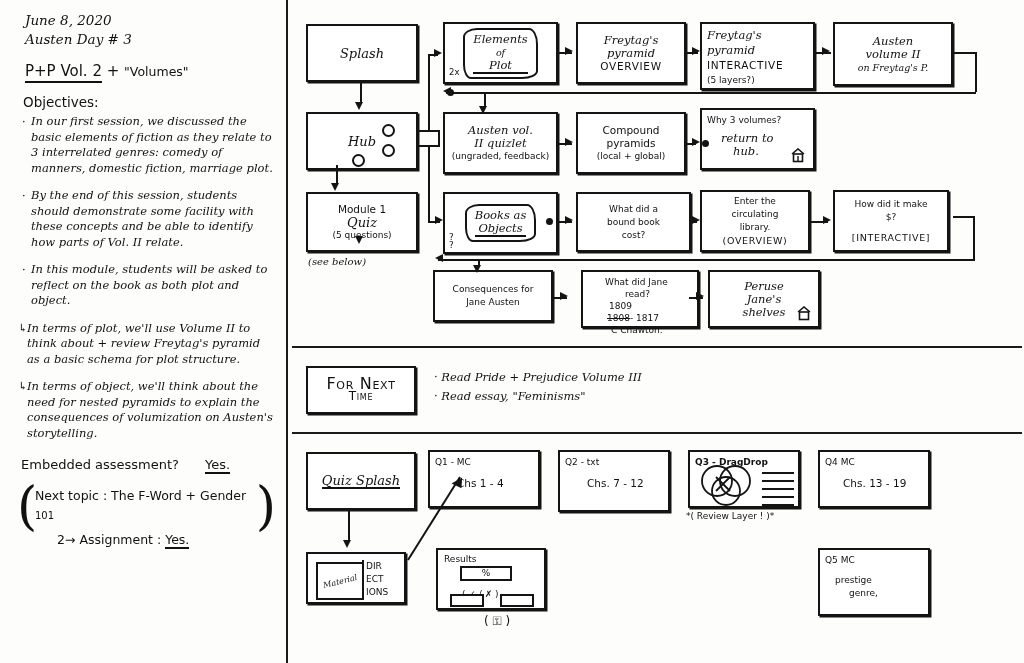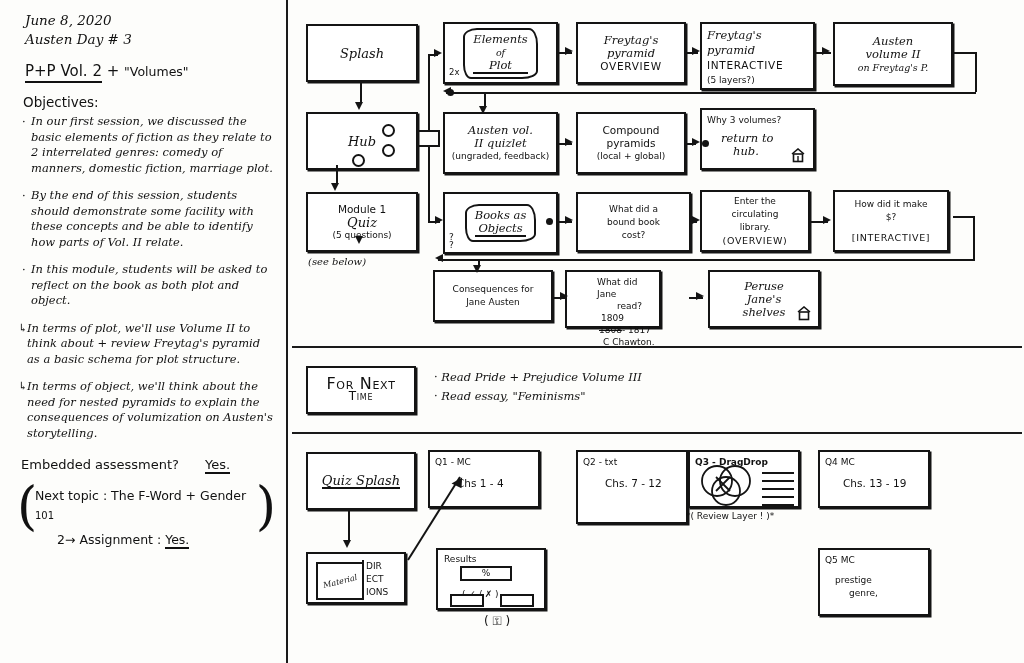--- a/index.html
+++ b/index.html
@@ -105,21 +105,21 @@
     <div class="n-title">
       <span class="ul">P+P Vol. 2</span>
       <span>+</span>
       <span class="q">"Volumes"</span>
     </div>
 
     <div class="n-objlabel">Objectives:</div>
 
     <div class="bullet">
       <span class="dot">·</span>
-      <span>In our first session, we discussed the basic elements of fiction as they relate to 2 interrelated genres: comedy of manners, domestic fiction, marriage plot.</span>
+      <span>In our first session, we discussed the basic elements of fiction as they relate to 3 interrelated genres: comedy of manners, domestic fiction, marriage plot.</span>
     </div>
     <div class="bullet">
       <span class="dot">·</span>
       <span>By the end of this session, students should demonstrate some facility with these concepts and be able to identify how parts of Vol. II relate.</span>
     </div>
     <div class="bullet">
       <span class="dot">·</span>
       <span>In this module, students will be asked to reflect on the book as both plot and object.</span>
     </div>
 
@@ -253,21 +253,21 @@
       <span class="ln print sm">How did it make</span>
       <span class="ln print sm" style="margin-bottom:7px">$?</span>
       <span class="ln caps" style="font-size:9.5px">[INTERACTIVE]</span>
     </div>
 
     <div class="box" style="left:145px;top:270px;width:120px;height:52px;">
       <span class="ln print sm">Consequences for</span>
       <span class="ln print sm">Jane Austen</span>
     </div>
 
-    <div class="box lft" style="left:277px;top:270px;width:96px;height:58px;line-height:12px;padding-left:24px;">
+    <div class="box lft" style="left:293px;top:270px;width:118px;height:58px;line-height:12px;padding-left:16px;">
       <span class="ln print sm" style="margin-left:6px">What did Jane</span>
       <span class="ln print sm" style="margin-left:26px">read?</span>
       <span class="ln print sm" style="margin-left:10px">1809</span>
       <span class="ln print sm" style="margin-left:8px">
         <span class="strike">1808</span><span>- 1817</span>
       </span>
       <span class="ln print sm" style="margin-left:12px">C Chawton.</span>
     </div>
 
     <div class="box" style="left:420px;top:270px;width:112px;height:58px;">
@@ -361,21 +361,21 @@
 
     <div class="box" style="left:18px;top:452px;width:110px;height:58px;">
       <span class="cur qsplash-u" style="font-size:13px">Quiz Splash</span>
     </div>
 
     <div class="box lft" style="left:140px;top:450px;width:112px;height:58px;">
       <span class="ln print sm">Q1 - MC</span>
       <span class="ln print" style="margin:8px 0 0 22px">Chs 1 - 4</span>
     </div>
 
-    <div class="box lft" style="left:288px;top:450px;width:112px;height:74px;text-align:right;">
+    <div class="box lft" style="left:270px;top:450px;width:112px;height:62px;text-align:right;">
       <span class="ln print sm">Q2 - txt</span>
       <span class="ln print" style="margin:8px 0 0 22px">Chs. 7 - 12</span>
     </div>
 
     <div class="box lft" style="left:400px;top:450px;width:112px;height:58px;">
       <span class="ln print sm" style="font-weight:bold">Q3 -  DragDrop</span>
       <svg class="venn" style="left:6px;top:12px;width:62px;height:42px;" viewBox="0 0 62 42">
         <circle cx="21" cy="17" r="15" fill="none" stroke="#141414" stroke-width="1.8"></circle>
         <circle cx="39" cy="17" r="15" fill="none" stroke="#141414" stroke-width="1.8"></circle>
         <circle cx="30" cy="27" r="14" fill="none" stroke="#141414" stroke-width="1.8"></circle>

